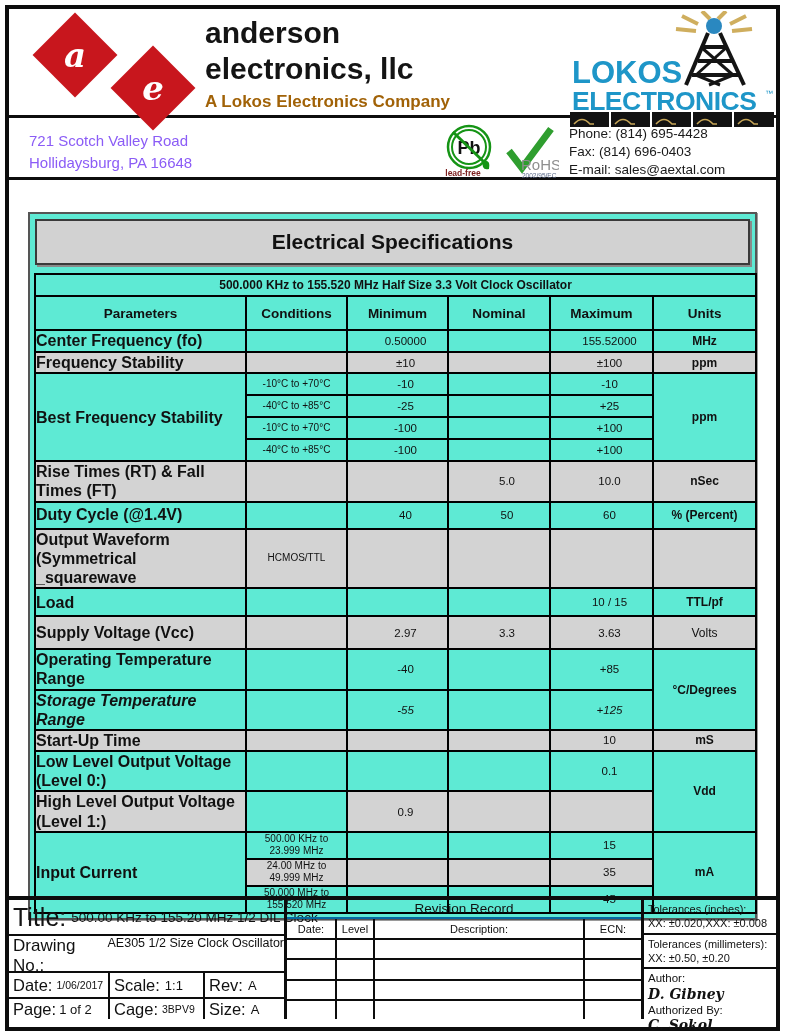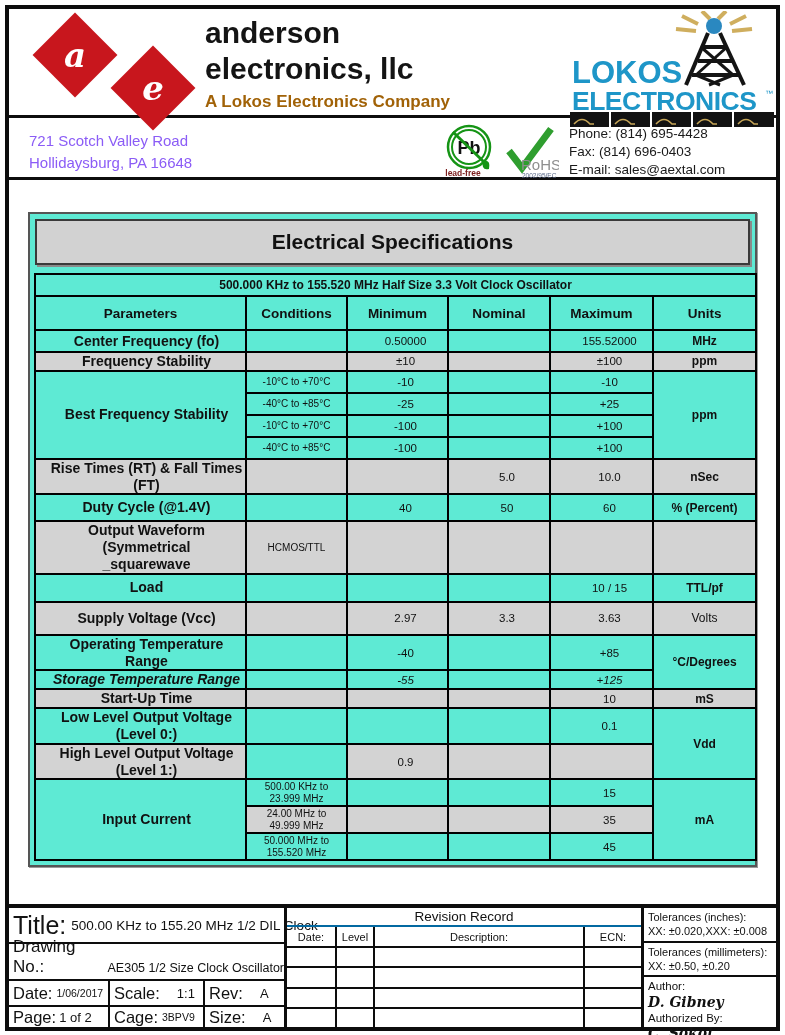--- a/index.html
+++ b/index.html
@@ -30,44 +30,44 @@
   .contact-info { position:absolute; left:560px; top:4px; font-size:13.5px; line-height:1.35; color:#1a1a1a; }
 
   
   .spec-outer { position:absolute; left:19px; top:203px; width:729px; border:2px solid #555; box-shadow:1px 1px 0 #9a9a9a; padding:4px; background:#5eead4; }
   .spec-title-bar { height:46px; background:#d2d2d2; border:2px solid #3a3a3a; box-shadow:2px 2px 0 #8a8a8a; margin:1px 1px 8px 1px;
       text-align:center; font-size:21px; font-weight:bold; line-height:42px; color:#111; }
   table.spec { border-collapse:collapse; width:100%; table-layout:fixed; }
   table.spec td { border:2px solid #000; white-space:pre-line; vertical-align:middle; overflow:hidden; }
   td.subtitle { text-align:center; font-weight:bold; font-size:12px; height:22px; }
   td.colhead { text-align:center; font-weight:bold; font-size:13.5px; height:34px; }
-  td.param { text-align:center; font-weight:bold; font-size:14px; padding-left:12px; line-height:1.2; }
+  td.param { text-align:left; font-weight:bold; font-size:16px; padding-left:0; line-height:1.2; }
   td.cond { text-align:center; font-size:10px; line-height:1.2;margin-left:48px; }
   td.val { text-align:center; font-size:11.5px;padding-left:16px; }
   td.units { text-align:center; font-size:12px; }
   td.bold { font-weight:bold; }
   td.shaded { background:#d3d3d3; }
 
   
-  .footer { position:absolute; left:0; bottom:0; width:100%; height:123px; border-top:4px solid #0d0d0d; display:flex; }
+  .footer { position:absolute; left:0; bottom:8px; width:100%; height:123px; border-top:4px solid #0d0d0d; display:flex; }
   .f-left { width:278px; border-right:3px solid #0d0d0d; display:flex; flex-direction:column; }
   .f-title-row { height:36px; border-bottom:2px solid #0d0d0d; display:flex; align-items:center; padding-left:4px; }
   .f-title-label { font-size:25px; color:#141414; }
   .f-title-value { font-size:13.5px; margin-left:5px; white-space:nowrap;text-align:right; }
-  .f-drawing-row { height:37px; border-bottom:2px solid #0d0d0d; display:flex; align-items:flex-end; padding:0 0 2px 4px; }
+  .f-drawing-row { height:37px; border-bottom:2px solid #0d0d0d; display:flex; align-items:flex-start; padding:0 0 2px 4px; }
   .f-drawing-label { font-size:17px; }
   .f-drawing-value { font-size:12.5px; margin-left:4px; padding-bottom:2px; white-space:nowrap; }
   .f-row3 { height:26px; border-bottom:2px solid #0d0d0d; display:flex; }
   .f-row4 { flex:1; display:flex; }
   .f-cell { display:flex; align-items:center; padding-left:4px; border-right:2px solid #0d0d0d; }
   .f-cell:last-child { border-right:none; }
   .f-c1 { width:101px; } .f-c2 { width:95px; } .f-c3 { flex:1; }
   .f-lab { font-size:16.5px; }
   .f-val-sm { font-size:10.5px; margin-left:4px; }
-  .f-val-md { font-size:13px; margin-left:17px; }
+  .f-val-md { font-size:13px; margin-left:5px; }
 
   .f-mid { width:357px; border-right:3px solid #0d0d0d; display:flex; flex-direction:column; }
   .rr-title { height:19px; border-bottom:2px solid #0369a1; text-align:center; font-size:13.5px; line-height:17px; }
   .rr-head { height:21px; border-bottom:2px solid #0d0d0d; display:flex; }
   .rr-hcell { font-size:11px; display:flex; align-items:center; justify-content:center; border-right:2px solid #0d0d0d; }
   .rr-body { flex:1; display:flex; flex-direction:column; }
   .rr-row { flex:1; border-bottom:2px solid #0d0d0d; display:flex; }
   .rr-row:last-child { border-bottom:none; }
   .rr-cell { border-right:2px solid #0d0d0d; height:100%; }
   .rr-c0 { width:50px; } .rr-c1 { width:38px; } .rr-c2 { width:210px; } .rr-c3 { flex:1; border-right:none; }

